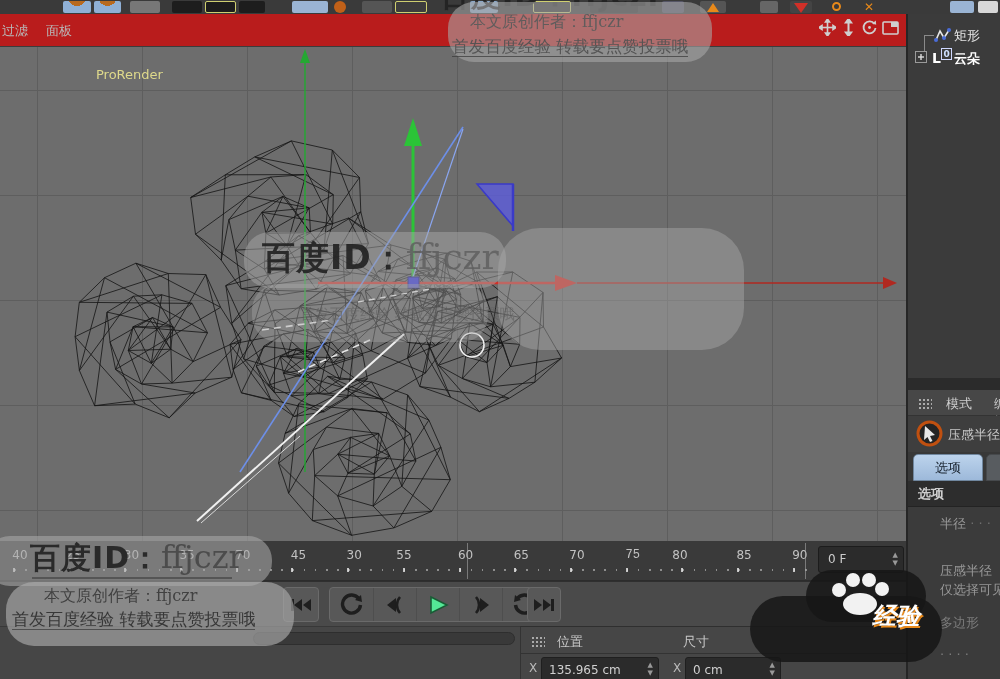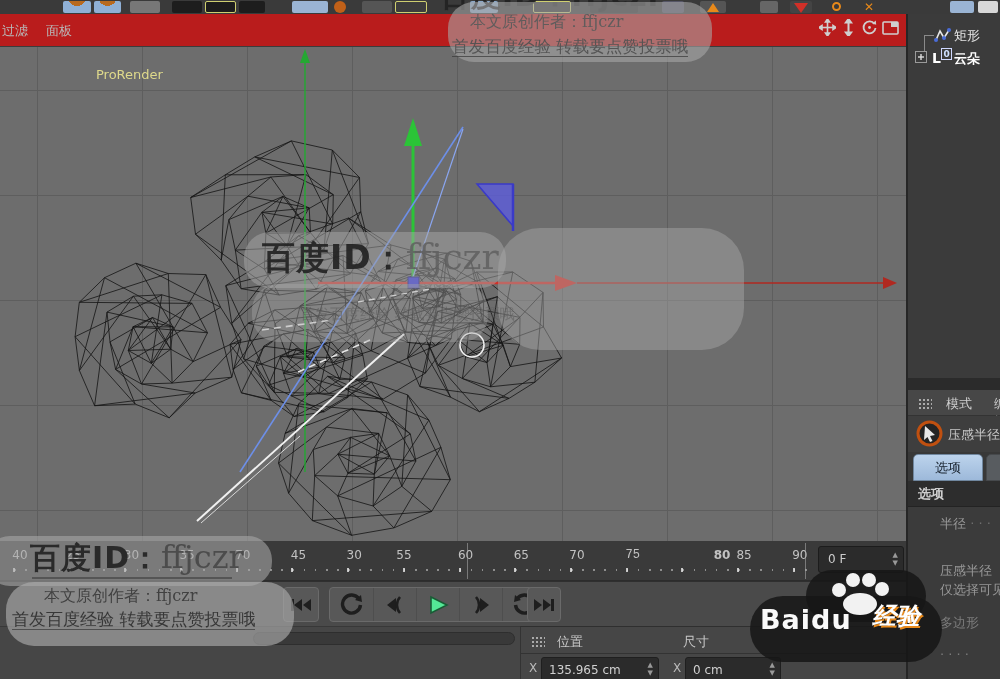--- a/index.html
+++ b/index.html
@@ -262,21 +262,21 @@
         <span class="tick-label" style="left: 131.4px;">30</span>
         <span class="tick-label" style="left: 187.1px;">35</span>
         <span class="tick-label" style="left: 242.8px;">70</span>
         <span class="tick-label" style="left: 298.5px;">45</span>
         <span class="tick-label" style="left: 354.2px;">30</span>
         <span class="tick-label" style="left: 404px;">55</span>
         <span class="tick-label" style="left: 465.6px;">60</span>
         <span class="tick-label" style="left: 521.3px;">65</span>
         <span class="tick-label" style="left: 577px;">70</span>
         <span class="tick-label" style="left: 632.7px; font-family: Liberation Mono, monospace;">75</span>
-        <span class="tick-label" style="left: 722px; font-weight: bold;">80</span>
+        <span class="tick-label" style="left: 680px;">80</span>
         <span class="tick-label" style="left: 744.1px;">85</span>
         <span class="tick-label" style="left: 799.8px;">90</span>
       </div>
     <div id="tick-strip-minor"></div>
     <div id="tick-strip-major"></div>
     <div class="cursor-line" style="left:467px;"></div>
     <div class="cursor-line" style="left:805px;"></div>
     <div id="frame-field">
       <span>0 F</span>
       <span class="stepper">▲<br>▼</span>
@@ -386,16 +386,15 @@
   <div class="abs wm blob-dark" style="left:806px;top:570px;width:120px;height:52px;border-radius:26px;"></div>
   <svg class="abs wm" style="left:824px;top:572px;z-index:52;" width="72" height="44" viewBox="0 0 72 44">
     <g fill="#f2f2f2">
       <ellipse cx="36" cy="32" rx="17" ry="11"></ellipse>
       <circle cx="15" cy="18" r="7"></circle>
         <circle cx="29" cy="8" r="7"></circle>
         <circle cx="45" cy="8" r="7"></circle>
         <circle cx="58" cy="17" r="7"></circle>
     </g>
   </svg>
-  <div class="abs wm" style="left:760px;top:604px;font-size:27px;font-weight:bold;color:#fafafa;z-index:52;letter-spacing:1px;">Baidu</div>
   <div class="abs wm" style="left:872px;top:600px;font-size:24px;font-weight:bold;font-style:italic;color:#fff;text-shadow:1.5px 1.5px 0 #e8891a;z-index:52;">经验</div>
 
 </div>
 
 </body></html>

